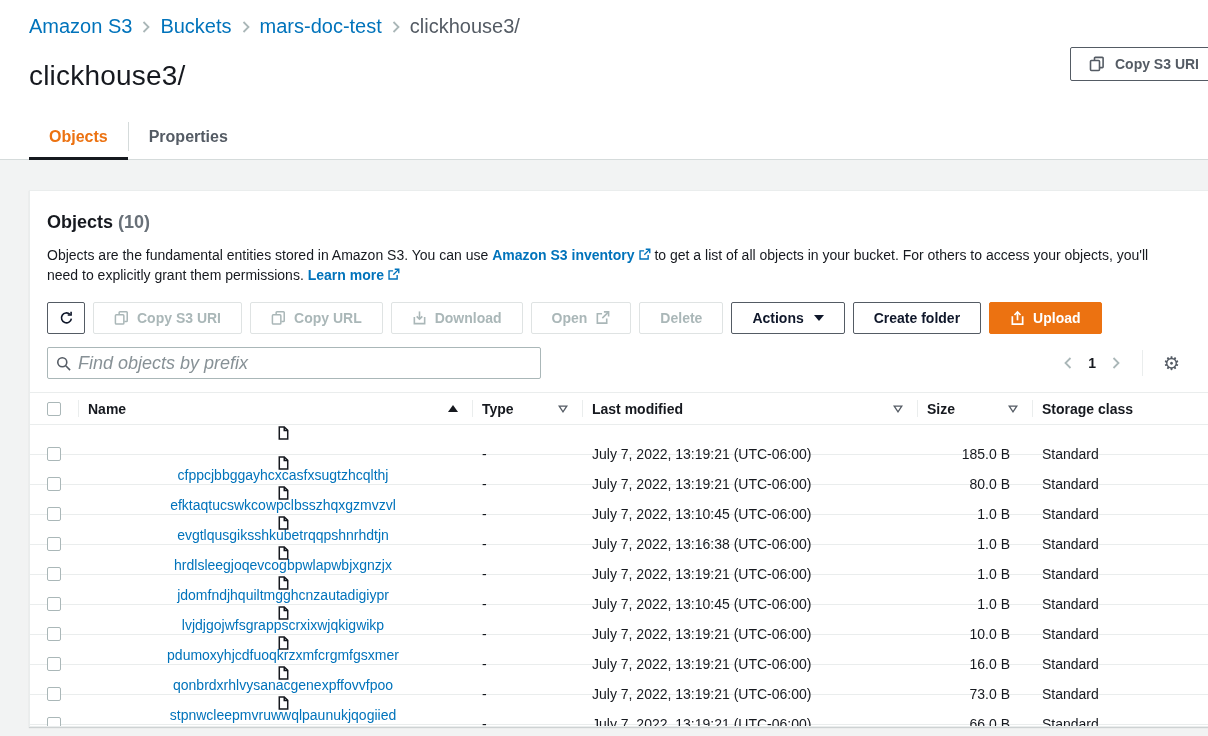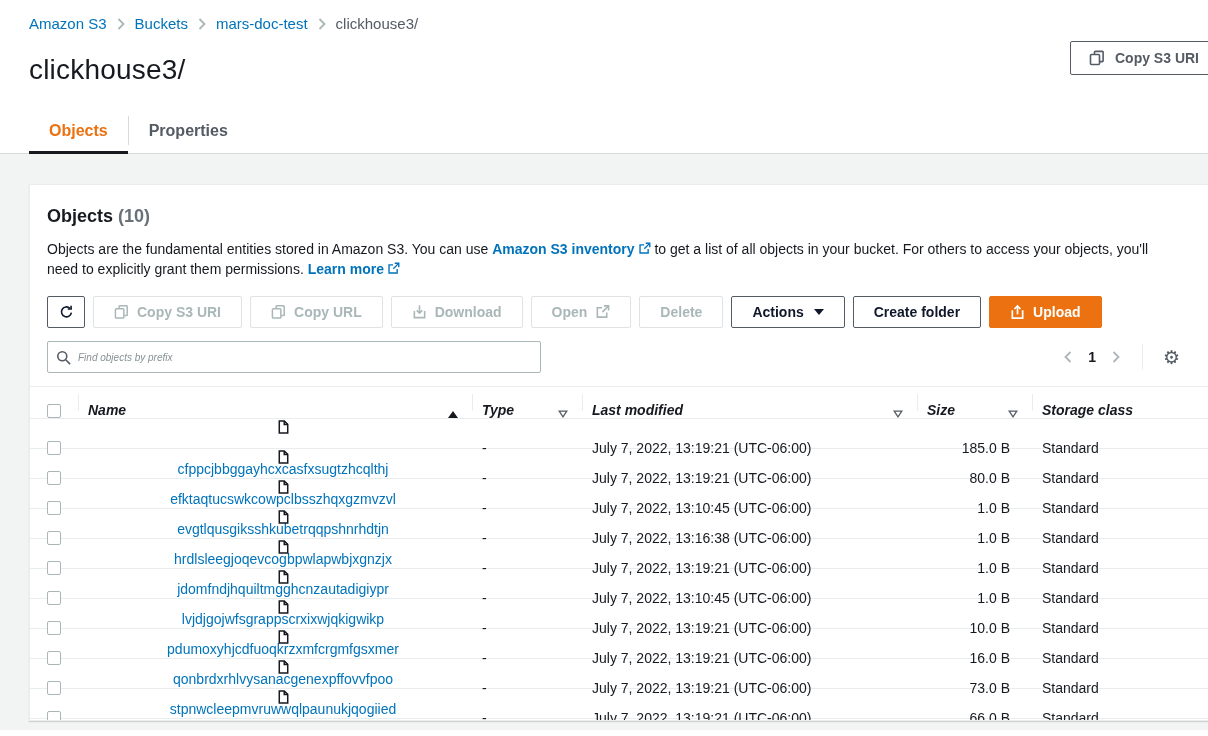--- a/index.html
+++ b/index.html
@@ -6,21 +6,21 @@
   html,body { width: 1208px; height: 736px; overflow: hidden; }
   body {
     font-family: "Liberation Sans", sans-serif;
     background: #ffffff;
     color: #16191f;
     font-size: 14px;
   }
   
   .breadcrumb {
     display: flex; align-items: center; gap: 10px;
-    padding: 15px 0 0 29px; font-size: 15px;
+    padding: 15px 0 0 29px; font-size: 20px;
   }
   .breadcrumb a { color: #0073bb; text-decoration: none; cursor: pointer; }
   .crumb-current { color: #545b64; }
   .crumb-sep { color: #aab7b8; display: inline-flex; }
   
   .page-header {
     position: relative;
     padding: 22px 0 0 29px;
   }
   .page-title { font-size: 28px; font-weight: 500; letter-spacing: 0.2px; }
@@ -85,21 +85,21 @@
     background: #ec7211; border-color: #ec7211; color: #fff;
   }
   .btn .caret { margin-left: 2px; }
   
   .filter-row { display: flex; margin-top: 13px; align-items: center; }
   .search-box {
     width: 494px; height: 32px; border: 1px solid #aab7b8; border-radius: 2px;
     display: flex; align-items: center; padding: 0 8px; gap: 7px; background: #fff;
   }
   .search-box input {
-    border: none; outline: none; flex: 1; font-size: 10px;
+    border: none; outline: none; flex: 1; font-size: 18px;
     font-style: italic; color: #701a75; background: transparent;
     font-family: "Liberation Sans", sans-serif;
   }
   .search-box input::placeholder { color: #879196; font-style: italic; }
   .pagination {
     margin-left: auto; margin-right: 68px;
     display: flex; align-items: center; gap: 14px;
   }
   .page-chevron { color: #aab7b8; display: inline-flex; cursor: default; padding: 2px; }
   .page-num { font-weight: bold; font-size: 14px; color: #16191f; }
@@ -111,21 +111,21 @@
   
   .obj-table { margin-top: 13px; width: 100%; }
   .tr {
     display: grid;
     grid-template-columns: 48px 394px 110px 335px 115px 1fr;
     align-items: center;
     border-bottom: 1px solid #eaeded;
     height: 30px;
   }
   .thead { border-top: 1px solid #eaeded; height: 33px; font-weight: bold; }
-  .th { display: flex; align-items: flex-end; padding: 0 10px; height: 100%; position: relative; font-style: italic; }
+  .th { display: flex; align-items: center; padding: 0 10px; height: 100%; position: relative; }
   .th + .th::before {
     content: ""; position: absolute; left: 0; top: 7px; bottom: 7px;
     width: 1px; background: #eaeded;
   }
   .th .sort { margin-left: auto; display: inline-flex; padding-right: 4px; }
   .td { padding: 0 10px; font-size: 14px; color: #16191f; }
   .cell-check { display: flex; justify-content: center; }
   .checkbox {
     width: 14px; height: 14px; border: 1px solid #aab7b8; border-radius: 2px;
     background: #fff; cursor: pointer; display: inline-block;

